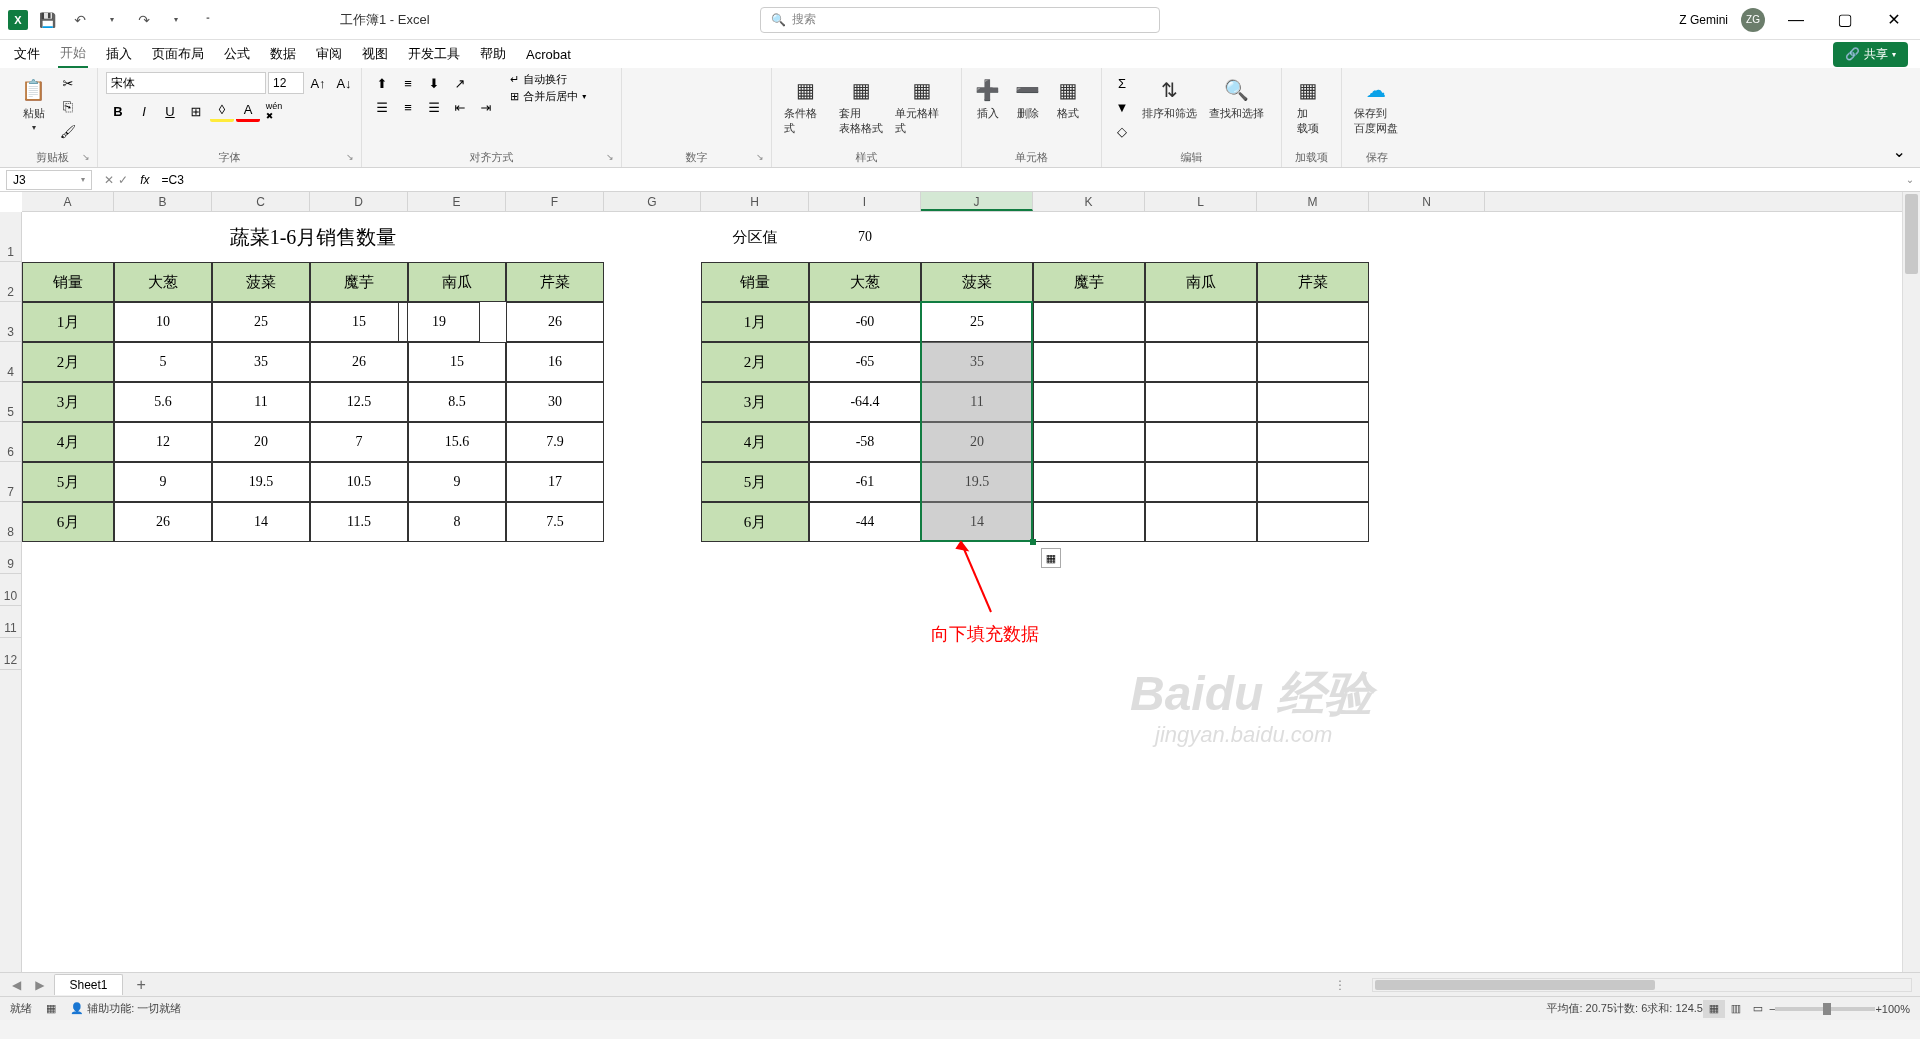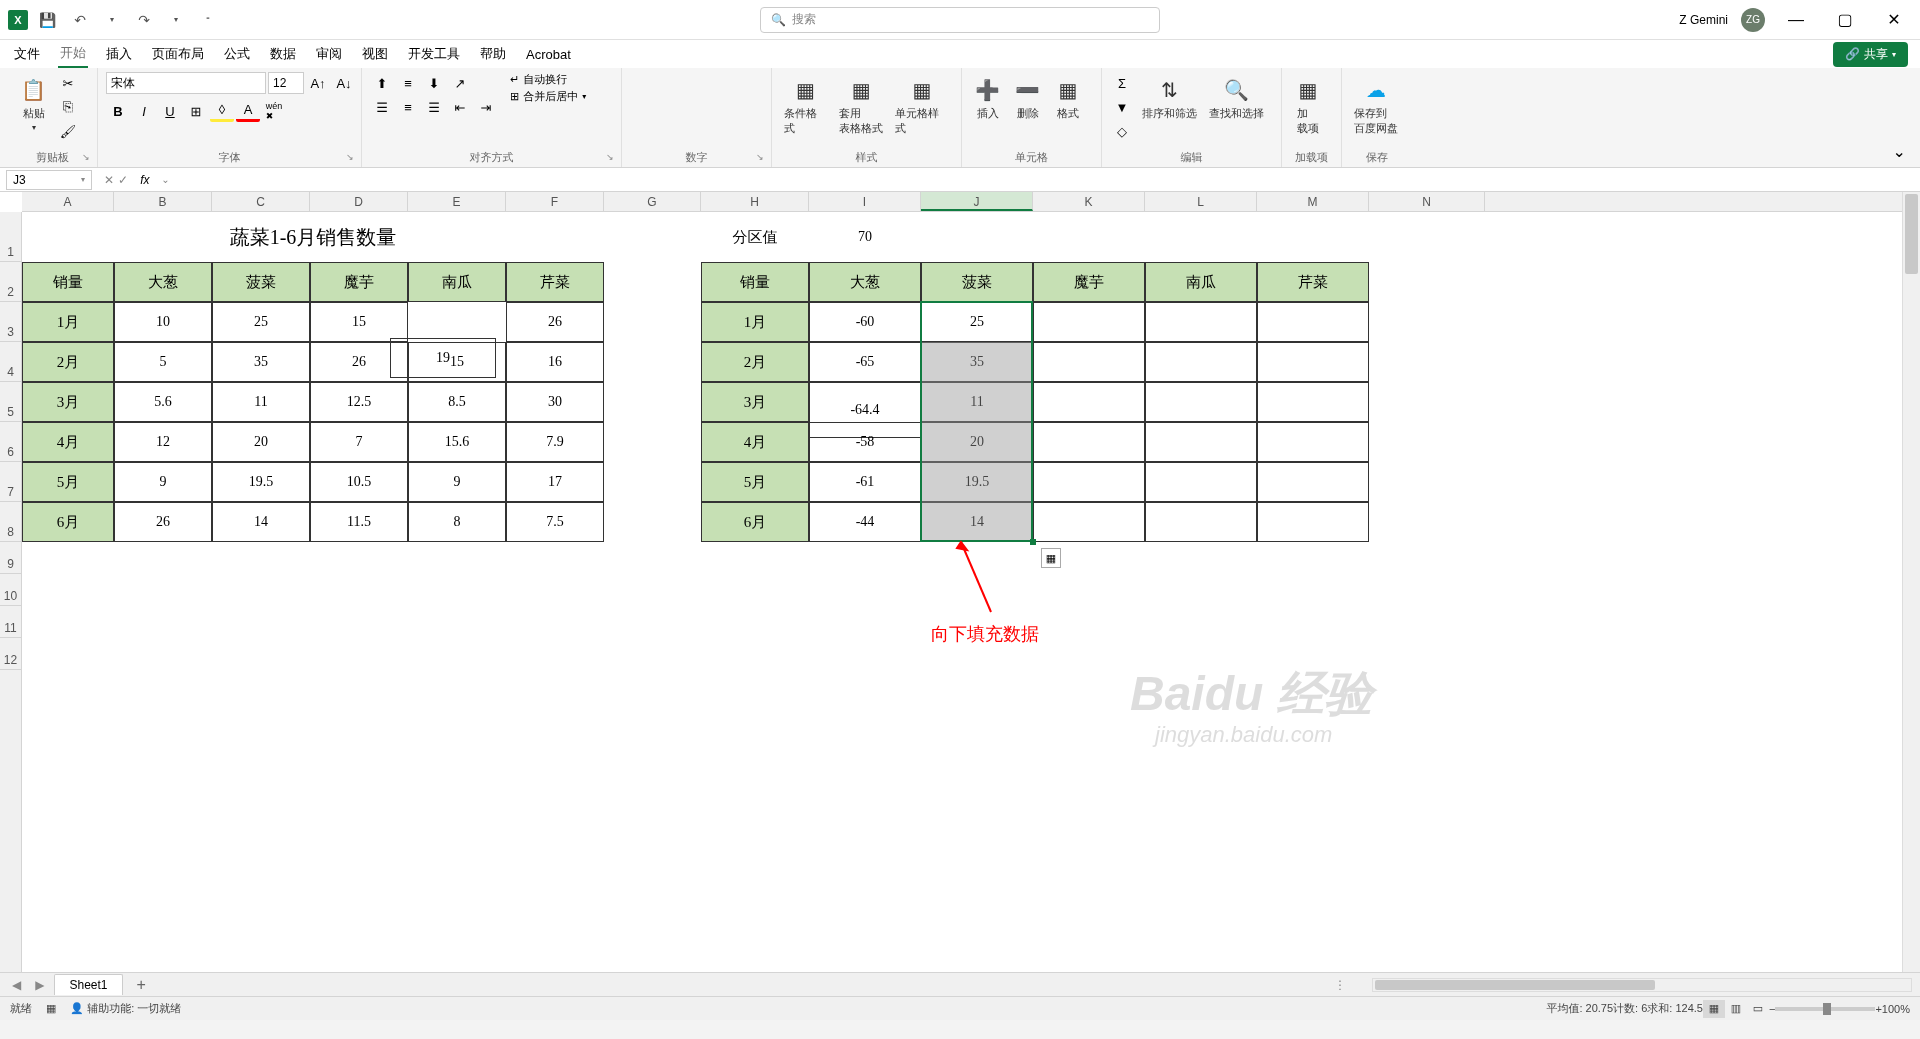--- a/index.html
+++ b/index.html
@@ -91,20 +91,21 @@
 <div class="titlebar">
   <div class="left-icons">
     <div class="excel-icon">X</div>
     <div class="qat-btn">💾</div>
     <div class="qat-btn">↶</div>
     <div class="qat-btn" style="font-size:8px;">▾</div>
     <div class="qat-btn">↷</div>
     <div class="qat-btn" style="font-size:8px;">▾</div>
     <div class="qat-btn" style="font-size:10px;">⁼</div>
   </div>
+  <div class="title">工作簿1 - Excel</div>
   <div class="searchbox">
     <span style="margin-right:6px;">🔍</span>
     <span>搜索</span>
   </div>
   <div class="right">
     <span class="username">Z Gemini</span>
     <div class="avatar">ZG</div>
     <div class="win-btn">—</div>
     <div class="win-btn">▢</div>
     <div class="win-btn">✕</div>
@@ -298,20 +299,21 @@
 <div class="formula-bar">
   <div class="namebox">
     <span>J3</span>
     <span class="dd">▾</span>
   </div>
   <div class="fx-btns">
     <span>✕</span>
     <span>✓</span>
   </div>
   <span class="fx-label">fx</span>
+  <div class="formula-input">=C3</div>
   <div class="formula-expand">⌄</div>
 </div>
 
 <div class="grid-area">
   <div class="col-headers" id="colheaders">
       <div class="ch" style="width: 92px;">A</div>
       <div class="ch" style="width: 98px;">B</div>
       <div class="ch" style="width: 98px;">C</div>
       <div class="ch" style="width: 98px;">D</div>
       <div class="ch" style="width: 98px;">E</div>
@@ -352,21 +354,21 @@
       <div class="cell hdr-cell" style="left: 679px; top: 50px; width: 108px; height: 40px;">销量</div>
       <div class="cell hdr-cell" style="left: 787px; top: 50px; width: 112px; height: 40px;">大葱</div>
       <div class="cell hdr-cell" style="left: 899px; top: 50px; width: 112px; height: 40px;">菠菜</div>
       <div class="cell hdr-cell" style="left: 1011px; top: 50px; width: 112px; height: 40px;">魔芋</div>
       <div class="cell hdr-cell" style="left: 1123px; top: 50px; width: 112px; height: 40px;">南瓜</div>
       <div class="cell hdr-cell" style="left: 1235px; top: 50px; width: 112px; height: 40px;">芹菜</div>
       <div class="cell hdr-cell" style="left: 0px; top: 90px; width: 92px; height: 40px;">1月</div>
       <div class="cell data-cell" style="left: 92px; top: 90px; width: 98px; height: 40px;">10</div>
       <div class="cell data-cell" style="left: 190px; top: 90px; width: 98px; height: 40px;">25</div>
       <div class="cell data-cell" style="left: 288px; top: 90px; width: 98px; height: 40px;">15</div>
-      <div class="cell data-cell" style="left: 368px; top: 90px; width: 106px; height: 40px; margin-top: 36px;">19</div>
+      <div class="cell data-cell" style="left: 376px; top: 90px; width: 82px; height: 40px;">19</div>
       <div class="cell data-cell" style="left: 484px; top: 90px; width: 98px; height: 40px;">26</div>
       <div class="cell hdr-cell" style="left: 679px; top: 90px; width: 108px; height: 40px;">1月</div>
       <div class="cell data-cell" style="left: 787px; top: 90px; width: 112px; height: 40px;">-60</div>
       <div class="cell data-cell" style="left: 899px; top: 90px; width: 112px; height: 40px;">25</div>
       <div class="cell data-cell" style="left: 1011px; top: 90px; width: 112px; height: 40px;"></div>
       <div class="cell data-cell" style="left: 1123px; top: 90px; width: 112px; height: 40px;"></div>
       <div class="cell data-cell" style="left: 1235px; top: 90px; width: 112px; height: 40px;"></div>
       <div class="cell hdr-cell" style="left: 0px; top: 130px; width: 92px; height: 40px;">2月</div>
       <div class="cell data-cell" style="left: 92px; top: 130px; width: 98px; height: 40px;">5</div>
       <div class="cell data-cell" style="left: 190px; top: 130px; width: 98px; height: 40px;">35</div>
@@ -379,21 +381,21 @@
       <div class="cell data-cell" style="left: 1011px; top: 130px; width: 112px; height: 40px;"></div>
       <div class="cell data-cell" style="left: 1123px; top: 130px; width: 112px; height: 40px;"></div>
       <div class="cell data-cell" style="left: 1235px; top: 130px; width: 112px; height: 40px;"></div>
       <div class="cell hdr-cell" style="left: 0px; top: 170px; width: 92px; height: 40px;">3月</div>
       <div class="cell data-cell" style="left: 92px; top: 170px; width: 98px; height: 40px;">5.6</div>
       <div class="cell data-cell" style="left: 190px; top: 170px; width: 98px; height: 40px;">11</div>
       <div class="cell data-cell" style="left: 288px; top: 170px; width: 98px; height: 40px;">12.5</div>
       <div class="cell data-cell" style="left: 386px; top: 170px; width: 98px; height: 40px;">8.5</div>
       <div class="cell data-cell" style="left: 484px; top: 170px; width: 98px; height: 40px;">30</div>
       <div class="cell hdr-cell" style="left: 679px; top: 170px; width: 108px; height: 40px;">3月</div>
-      <div class="cell data-cell" style="left: 787px; top: 170px; width: 112px; height: 56px;">-64.4</div>
+      <div class="cell data-cell" style="left: 787px; top: 170px; width: 112px; height: 40px;">-64.4</div>
       <div class="cell data-cell" style="left: 899px; top: 170px; width: 112px; height: 40px;">11</div>
       <div class="cell data-cell" style="left: 1011px; top: 170px; width: 112px; height: 40px;"></div>
       <div class="cell data-cell" style="left: 1123px; top: 170px; width: 112px; height: 40px;"></div>
       <div class="cell data-cell" style="left: 1235px; top: 170px; width: 112px; height: 40px;"></div>
       <div class="cell hdr-cell" style="left: 0px; top: 210px; width: 92px; height: 40px;">4月</div>
       <div class="cell data-cell" style="left: 92px; top: 210px; width: 98px; height: 40px;">12</div>
       <div class="cell data-cell" style="left: 190px; top: 210px; width: 98px; height: 40px;">20</div>
       <div class="cell data-cell" style="left: 288px; top: 210px; width: 98px; height: 40px;">7</div>
       <div class="cell data-cell" style="left: 386px; top: 210px; width: 98px; height: 40px;">15.6</div>
       <div class="cell data-cell" style="left: 484px; top: 210px; width: 98px; height: 40px;">7.9</div>

